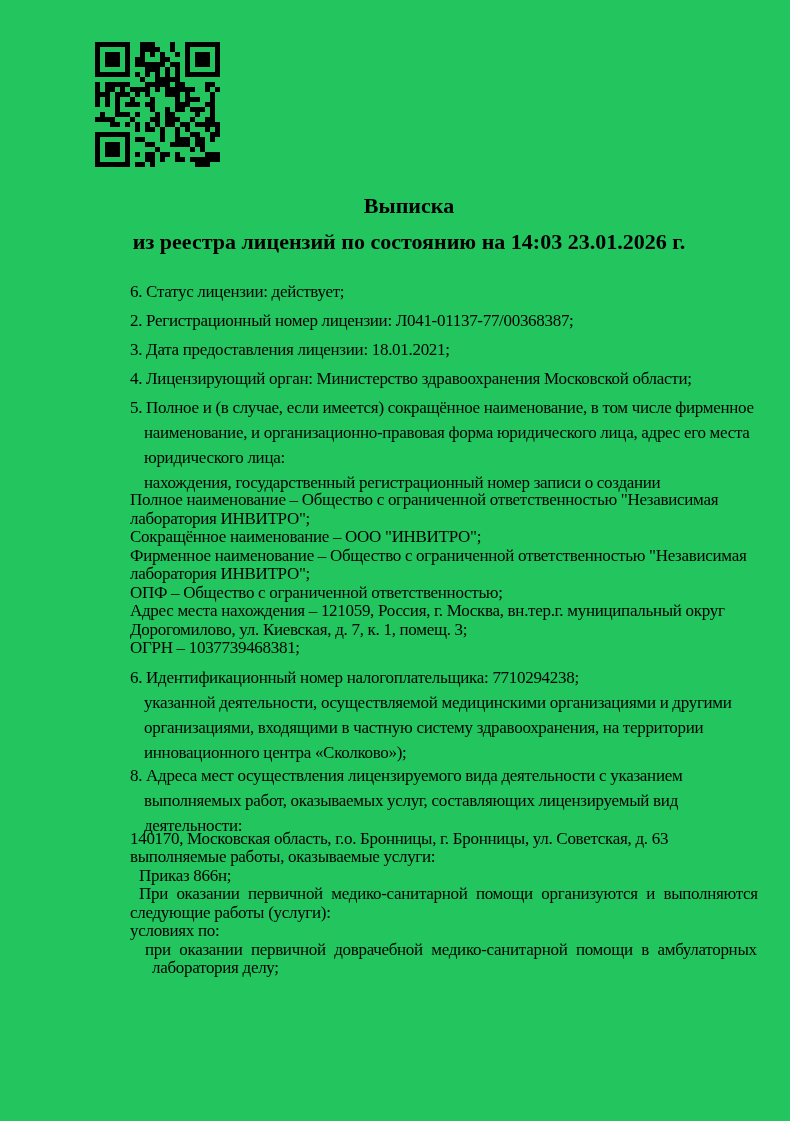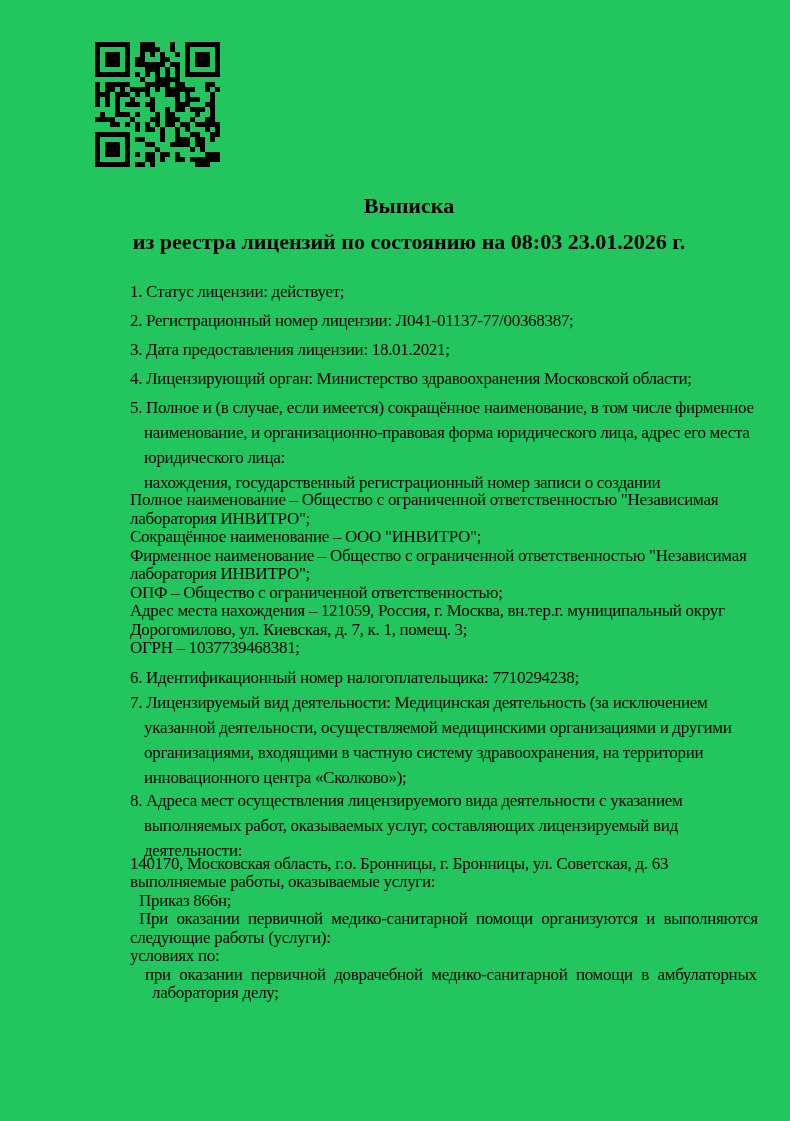--- a/index.html
+++ b/index.html
@@ -366,26 +366,26 @@
         <rect x="40" y="120" width="5" height="5" fill="#000000"></rect>
         <rect x="45" y="120" width="5" height="5" fill="#000000"></rect>
         <rect x="55" y="120" width="5" height="5" fill="#000000"></rect>
         <rect x="100" y="120" width="5" height="5" fill="#000000"></rect>
         <rect x="105" y="120" width="5" height="5" fill="#000000"></rect>
         <rect x="110" y="120" width="5" height="5" fill="#000000"></rect>
       </svg></div>
 
   <div class="headings">
     <div class="h1">Выписка</div>
-    <div class="h2">из реестра лицензий по состоянию на 08:03 23.01.2026 г.</div>
+    <div class="h2">из реестра лицензий по состоянию на 14:03 23.01.2026 г.</div>
   </div>
 
   <div class="content">
     <div class="p num mb4">
-        <div class="line">1. Статус лицензии: действует;</div>
+        <div class="line">6. Статус лицензии: действует;</div>
       </div>
     <div class="p num mb4">
         <div class="line">2. Регистрационный номер лицензии: Л041-01137-77/00368387;</div>
       </div>
     <div class="p num mb4">
         <div class="line">3. Дата предоставления лицензии: 18.01.2021;</div>
       </div>
     <div class="p num mb4">
         <div class="line">4. Лицензирующий орган: Министерство здравоохранения Московской области;</div>
       </div>
@@ -403,21 +403,20 @@
         <div class="line">лаборатория ИНВИТРО";</div>
         <div class="line">ОПФ – Общество с ограниченной ответственностью;</div>
         <div class="line">Адрес места нахождения – 121059, Россия, г. Москва, вн.тер.г. муниципальный округ</div>
         <div class="line">Дорогомилово, ул. Киевская, д. 7, к. 1, помещ. 3;</div>
         <div class="line">ОГРН – 1037739468381;</div>
       </div>
     <div class="p num mt7">
         <div class="line">6. Идентификационный номер налогоплательщика: 7710294238;</div>
       </div>
     <div class="p num">
-        <div class="line">7. Лицензируемый вид деятельности: Медицинская деятельность (за исключением</div>
         <div class="line cont">указанной деятельности, осуществляемой медицинскими организациями и другими</div>
         <div class="line cont">организациями, входящими в частную систему здравоохранения, на территории</div>
         <div class="line cont">инновационного центра «Сколково»);</div>
       </div>
     <div class="p num mtm2">
         <div class="line">8. Адреса мест осуществления лицензируемого вида деятельности с указанием</div>
         <div class="line cont">выполняемых работ, оказываемых услуг, составляющих лицензируемый вид</div>
         <div class="line cont">деятельности:</div>
       </div>
     <div class="p tight mtm8">

